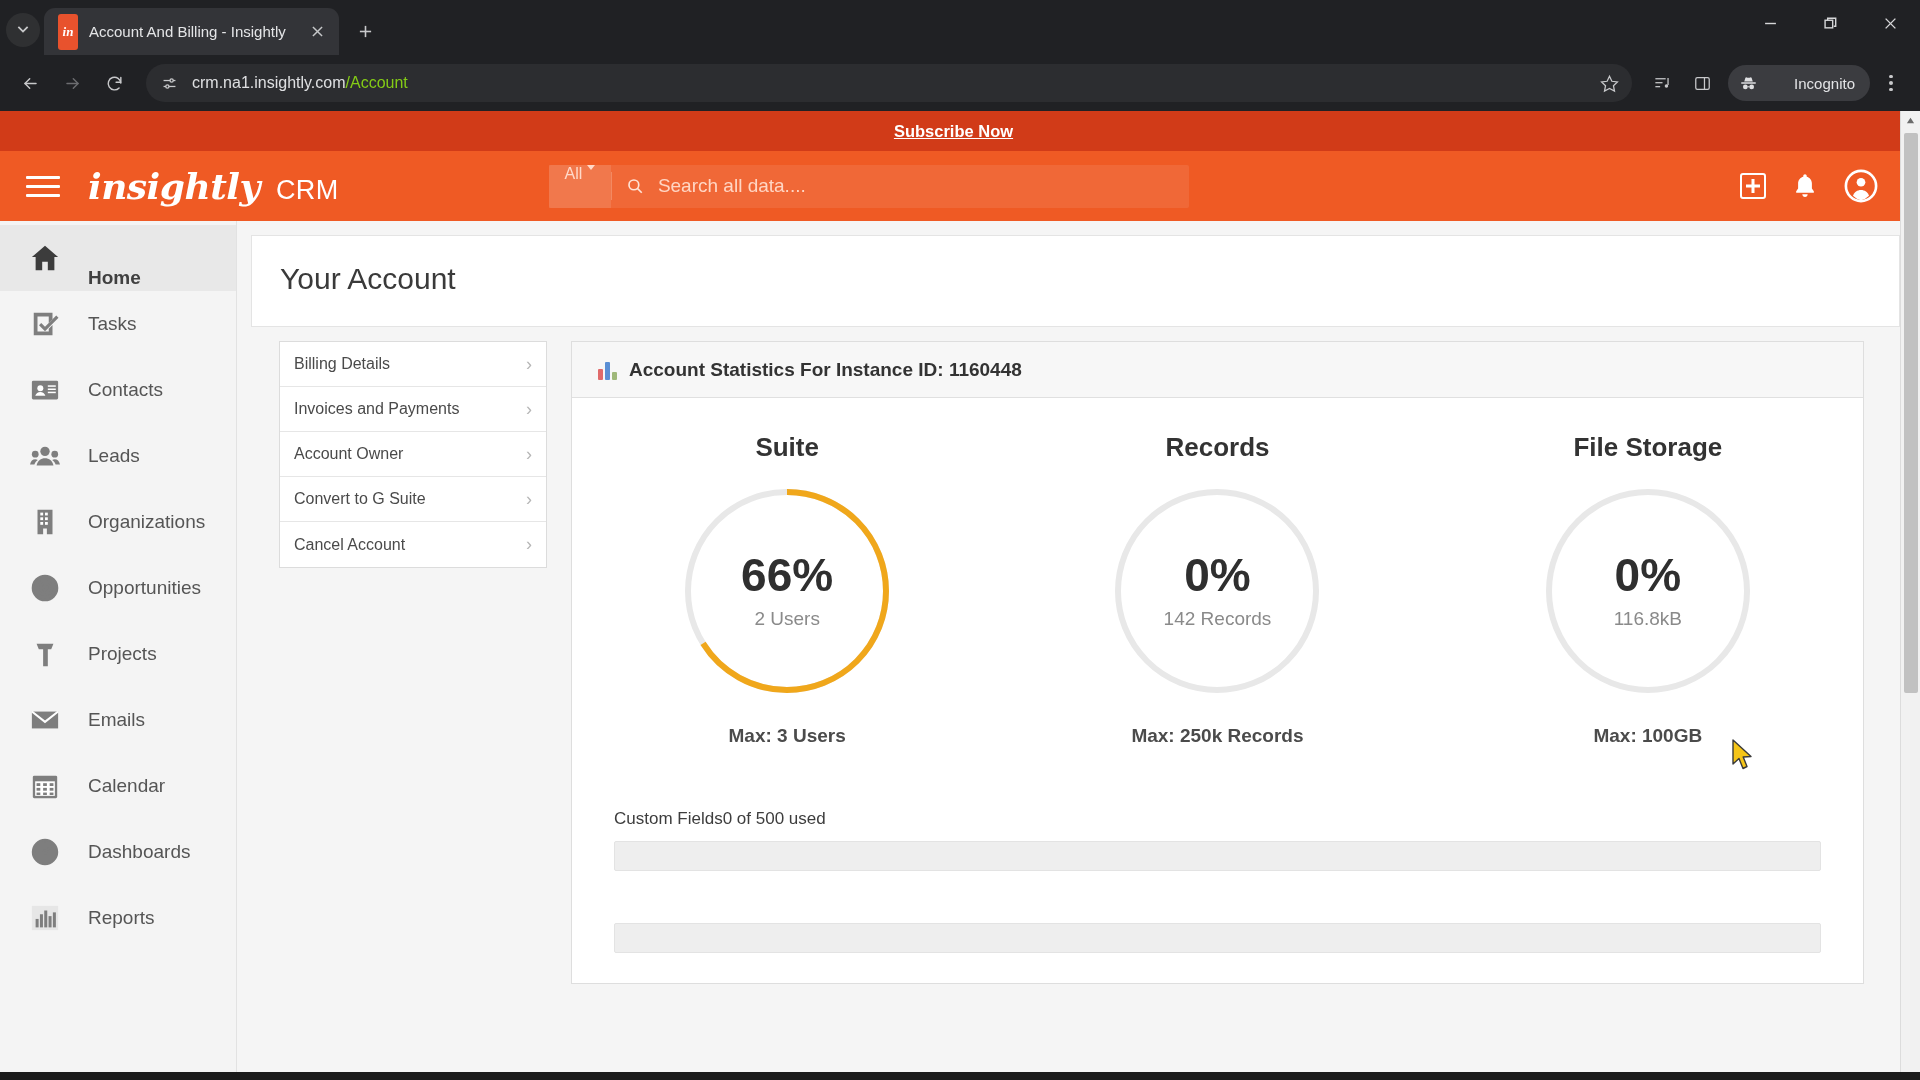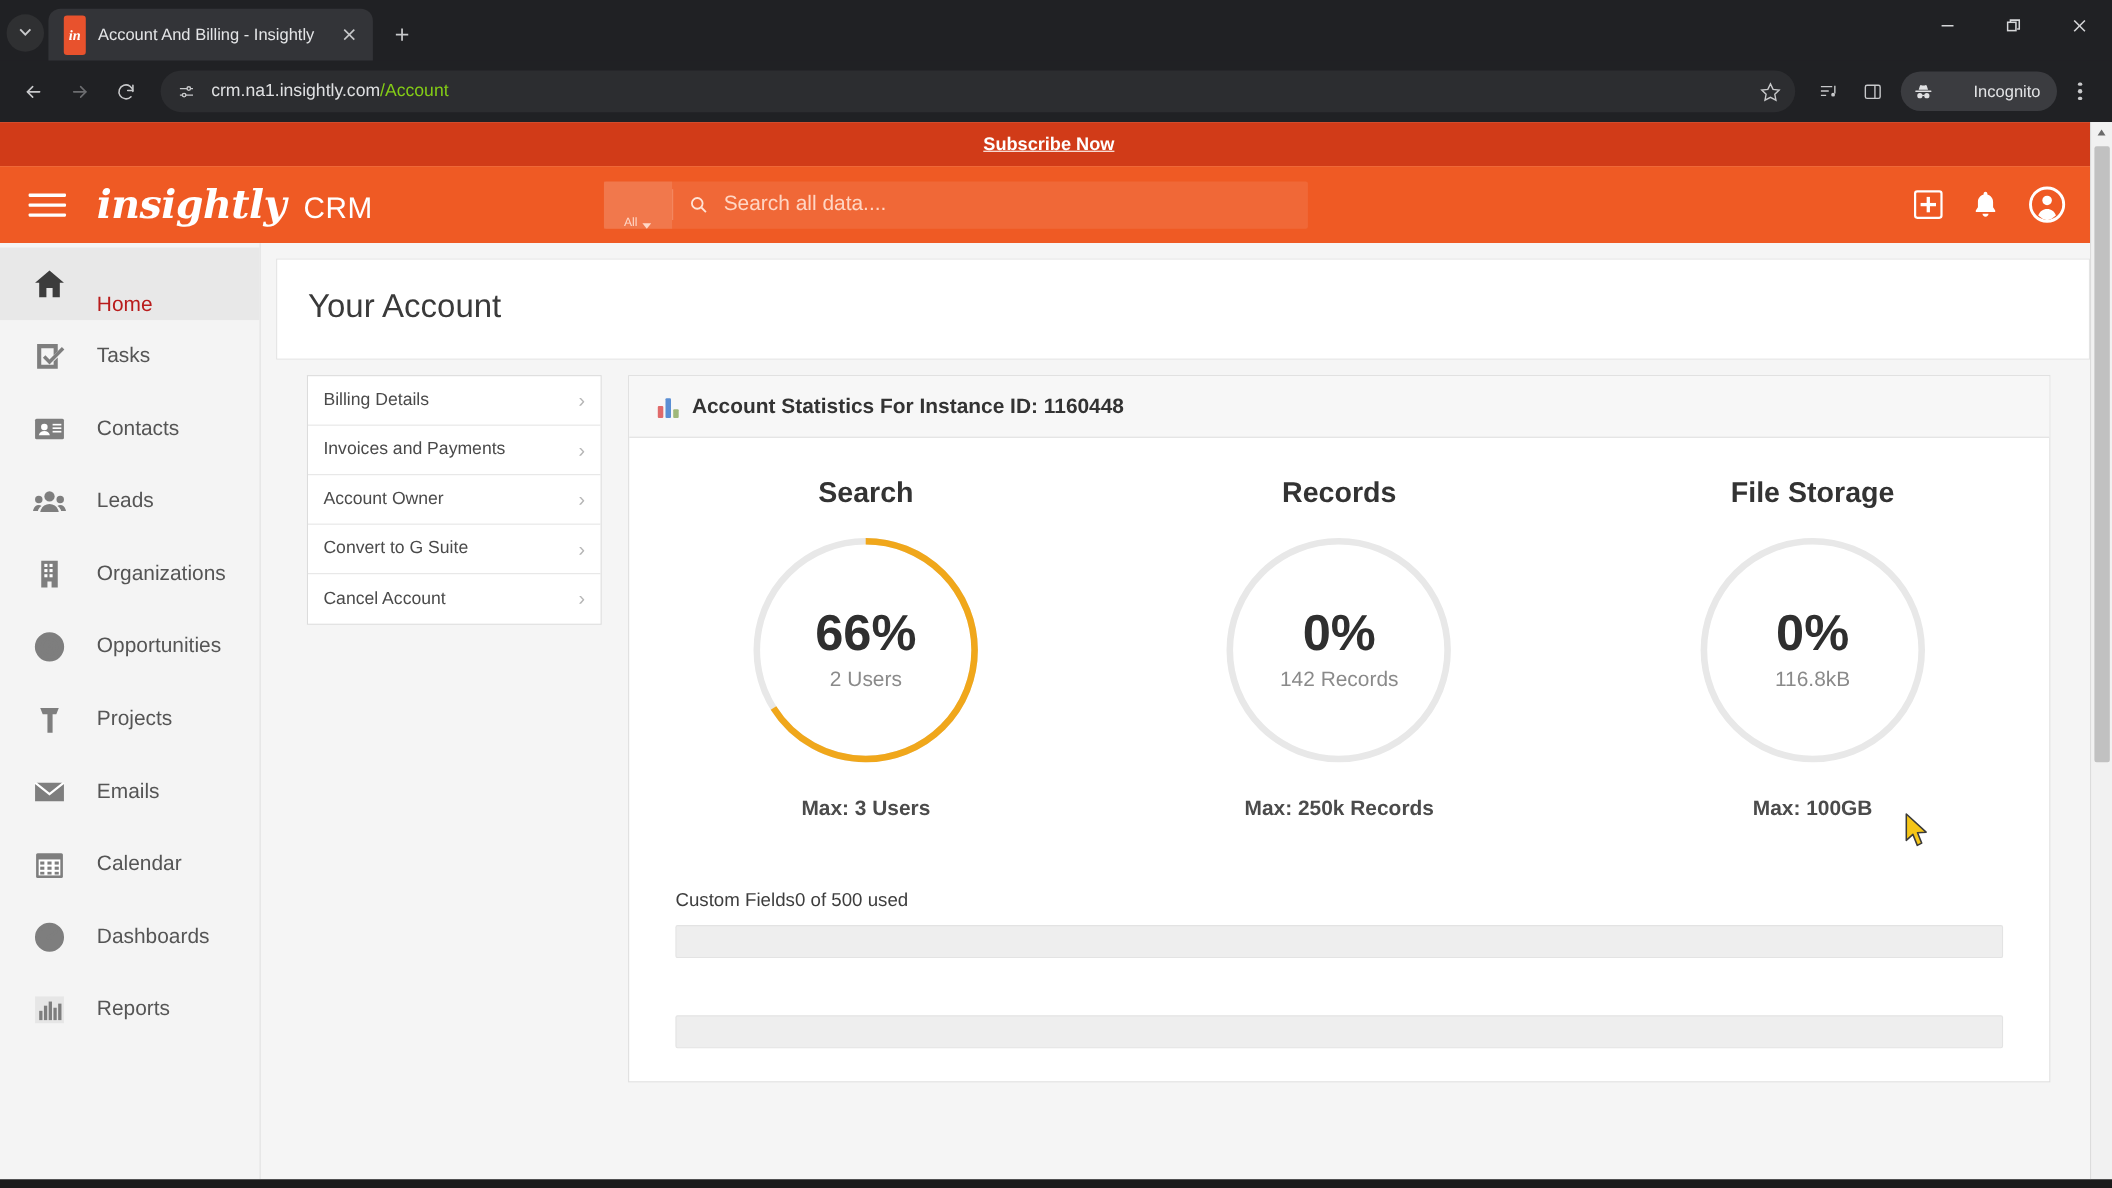--- a/index.html
+++ b/index.html
@@ -104,22 +104,22 @@
     font-size: 36px; color: #fff; letter-spacing: -0.5px;
   }
   .brand-sub { margin-left: 16px; color: #fff; font-size: 27px; letter-spacing: 0.5px; }
 
   .search-wrap {
     margin-left: 210px; height: 43px; width: 640px; display: flex;
     align-items: center; background: rgba(255,255,255,0.09); border-radius: 2px;
   }
   .search-scope {
     width: 62px; height: 43px; background: rgba(255,255,255,0.11);
-    display: flex; align-items: flex-end; justify-content: center; gap: 5px;
-    color: #ffd9c9; font-size: 11px; cursor: pointer; flex: none;
+    display: flex; align-items: flex-start; justify-content: center; gap: 5px;
+    color: #ffd9c9; font-size: 16px; cursor: pointer; flex: none;
   }
   .search-scope .caret { width: 0; height: 0; border-left: 4px solid transparent; border-right: 4px solid transparent; border-top: 5px solid #ffd9c9; }
   .search-divider { width: 1px; height: 28px; background: rgba(255,255,255,0.22); flex: none; }
   .search-icon-box { width: 46px; display: flex; align-items: center; justify-content: center; flex: none; }
   .search-icon-box svg { width: 18px; height: 18px; stroke: #ffe3d6; fill: none; stroke-width: 2.2; }
   .search-input { flex: 1; background: none; border: none; outline: none; color: #fff; font-size: 19px; font-family: inherit; }
   .search-input::placeholder { color: #ffd6c4; opacity: 1; }
 
   .header-actions { margin-left: auto; display: flex; align-items: center; gap: 26px; }
   .hdr-btn { cursor: pointer; display: flex; align-items: center; justify-content: center; }
@@ -135,21 +135,21 @@
   .sidenav { width: 237px; background: #f4f4f4; border-right: 1px solid #e2e2e2; flex: none; padding-top: 4px; }
   .nav-item {
     height: 66px; display: flex; align-items: center; padding-left: 26px;
     cursor: pointer; border-left: 4px solid transparent;
   }
   .nav-item.active { background: #e8e8e8; }
   .nav-icon { width: 42px; flex: none; display: flex; align-items: center; }
   .nav-icon svg { width: 30px; height: 30px; fill: #7e7e7e; }
   .nav-item.active .nav-icon svg { fill: #3c3c3c; }
   .nav-label { margin-left: 16px; font-size: 19px; color: #555; }
-  .nav-item.active .nav-label { color: #b91c1c; font-weight: normal; margin-top: 40px; }
+  .nav-item.active .nav-label { color: #404040; font-weight: bold; margin-top: 40px; }
 
   .content { flex: 1; overflow: hidden; padding: 14px 0 0 14px; }
   .card { background: #fff; border: 1px solid #e4e4e4; }
 
   .title-card { padding: 26px 0 30px 28px; }
   .page-title { font-size: 30px; color: #3a3a3a; font-weight: normal; }
 
   .content-row { display: flex; margin-top: 14px; align-items: flex-start; }
 
   .side-menu { width: 268px; flex: none; margin-left: 28px; border: 1px solid #dcdcdc; background: #fff; }
@@ -572,21 +572,21 @@
                   <i style="height:11px;background:#e06a6a;"></i>
                   <i style="height:18px;background:#5b8fd4;"></i>
                   <i style="height:8px;background:#9fb87a;"></i>
                 </span>
                 <span class="stats-head-title">Account Statistics For Instance ID: 1160448</span>
               </div>
 
               <div class="donuts">
 
                 <div class="donut-col">
-                  <div class="donut-title">Search</div>
+                  <div class="donut-title">Suite</div>
                   <div class="donut">
                     <svg viewBox="0 0 212 212">
                       <circle cx="106" cy="106" r="99" fill="none" stroke="#e8e8e8" stroke-width="6"></circle>
                       <circle id="ring-users" cx="106" cy="106" r="99" fill="none" stroke="#f0a71b" stroke-width="6" stroke-linecap="butt" stroke-dasharray="622.0353454107791" stroke-dashoffset="211.49201743966486"></circle>
                     </svg>
                     <div class="donut-pct">66%</div>
                     <div class="donut-sub">2 Users</div>
                   </div>
                   <div class="donut-max">Max: 3 Users</div>
                 </div>

